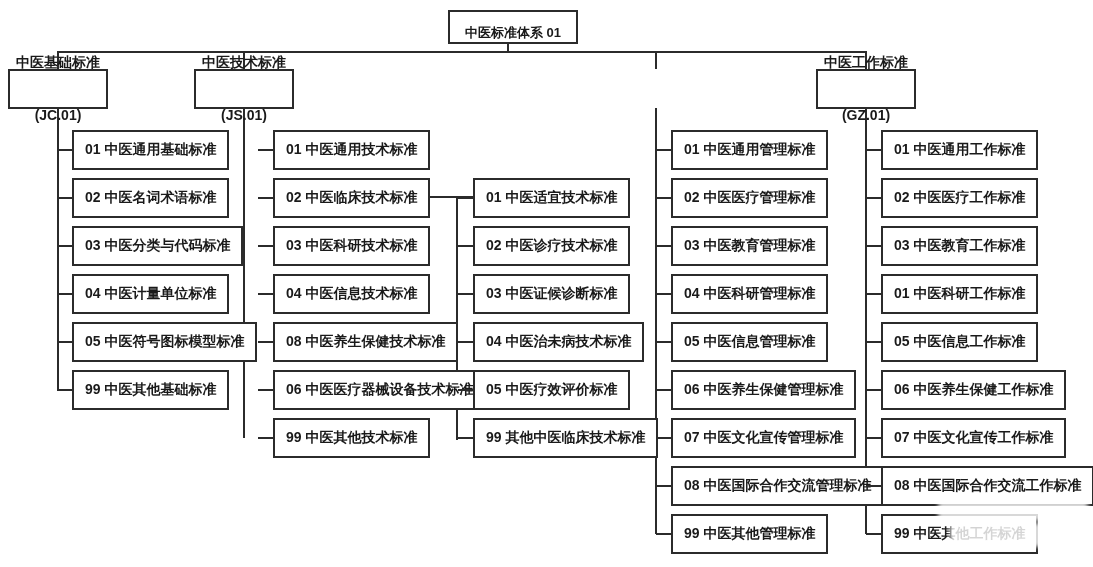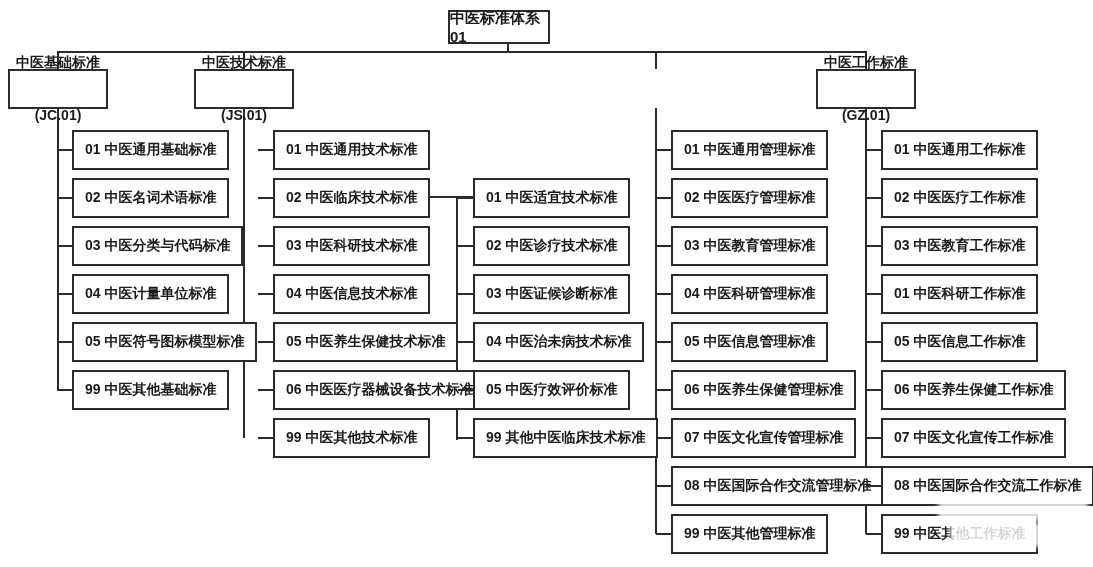--- a/index.html
+++ b/index.html
@@ -6,21 +6,21 @@
   .canvas{
     position:relative;width:1093px;height:567px;background:#ffffff;
     font-family:"Liberation Sans",sans-serif;overflow:hidden;
   }
   .line{position:absolute;background:#2b2b2b;z-index:1;}
   .box{
     position:absolute;border:2px solid #2b2b2b;background:#ffffff;color:#1a1a1a;
     font-weight:bold;display:flex;align-items:center;justify-content:center;z-index:2;
     box-sizing:border-box;
   }
-  .root-box{left:448px;top:10px;width:102px;height:34px;font-size:15px;}
+  .root-box{left:448px;top:10px;width:130px;height:34px;font-size:13px;align-items:flex-end;}
   .header-box{top:69px;width:100px;height:40px;font-size:14px;text-align:center;
     flex-direction:column;line-height:1.25;gap:35px;}
   .col{position:absolute;z-index:2;}
   .node{
     position:relative;width:max-content;height:40px;box-sizing:border-box;
     border:2px solid #2b2b2b;background:#ffffff;display:flex;align-items:center;
     padding:8px 11px;margin-bottom:8px;font-size:14px;font-weight:bold;color:#1a1a1a;z-index:2;
   }
   .node::before{
     content:"";position:absolute;left:-17px;top:17px;width:17px;height:2px;background:#2b2b2b;
@@ -71,21 +71,21 @@
     <div class="node">04 中医计量单位标准</div>
     <div class="node">05 中医符号图标模型标准</div>
     <div class="node">99 中医其他基础标准</div>
   </div>
 
   <div class="col" style="left:273px;top:130px;">
     <div class="node">01 中医通用技术标准</div>
     <div class="node">02 中医临床技术标准</div>
     <div class="node">03 中医科研技术标准</div>
     <div class="node">04 中医信息技术标准</div>
-    <div class="node">05 中医养生保健技术标准</div>
+    <div class="node">08 中医养生保健技术标准</div>
     <div class="node">06 中医医疗器械设备技术标准</div>
     <div class="node">99 中医其他技术标准</div>
   </div>
 
   <div class="col" style="left:473px;top:178px;">
     <div class="node">01 中医适宜技术标准</div>
     <div class="node">02 中医诊疗技术标准</div>
     <div class="node">03 中医证候诊断标准</div>
     <div class="node">04 中医治未病技术标准</div>
     <div class="node">05 中医疗效评价标准</div>

